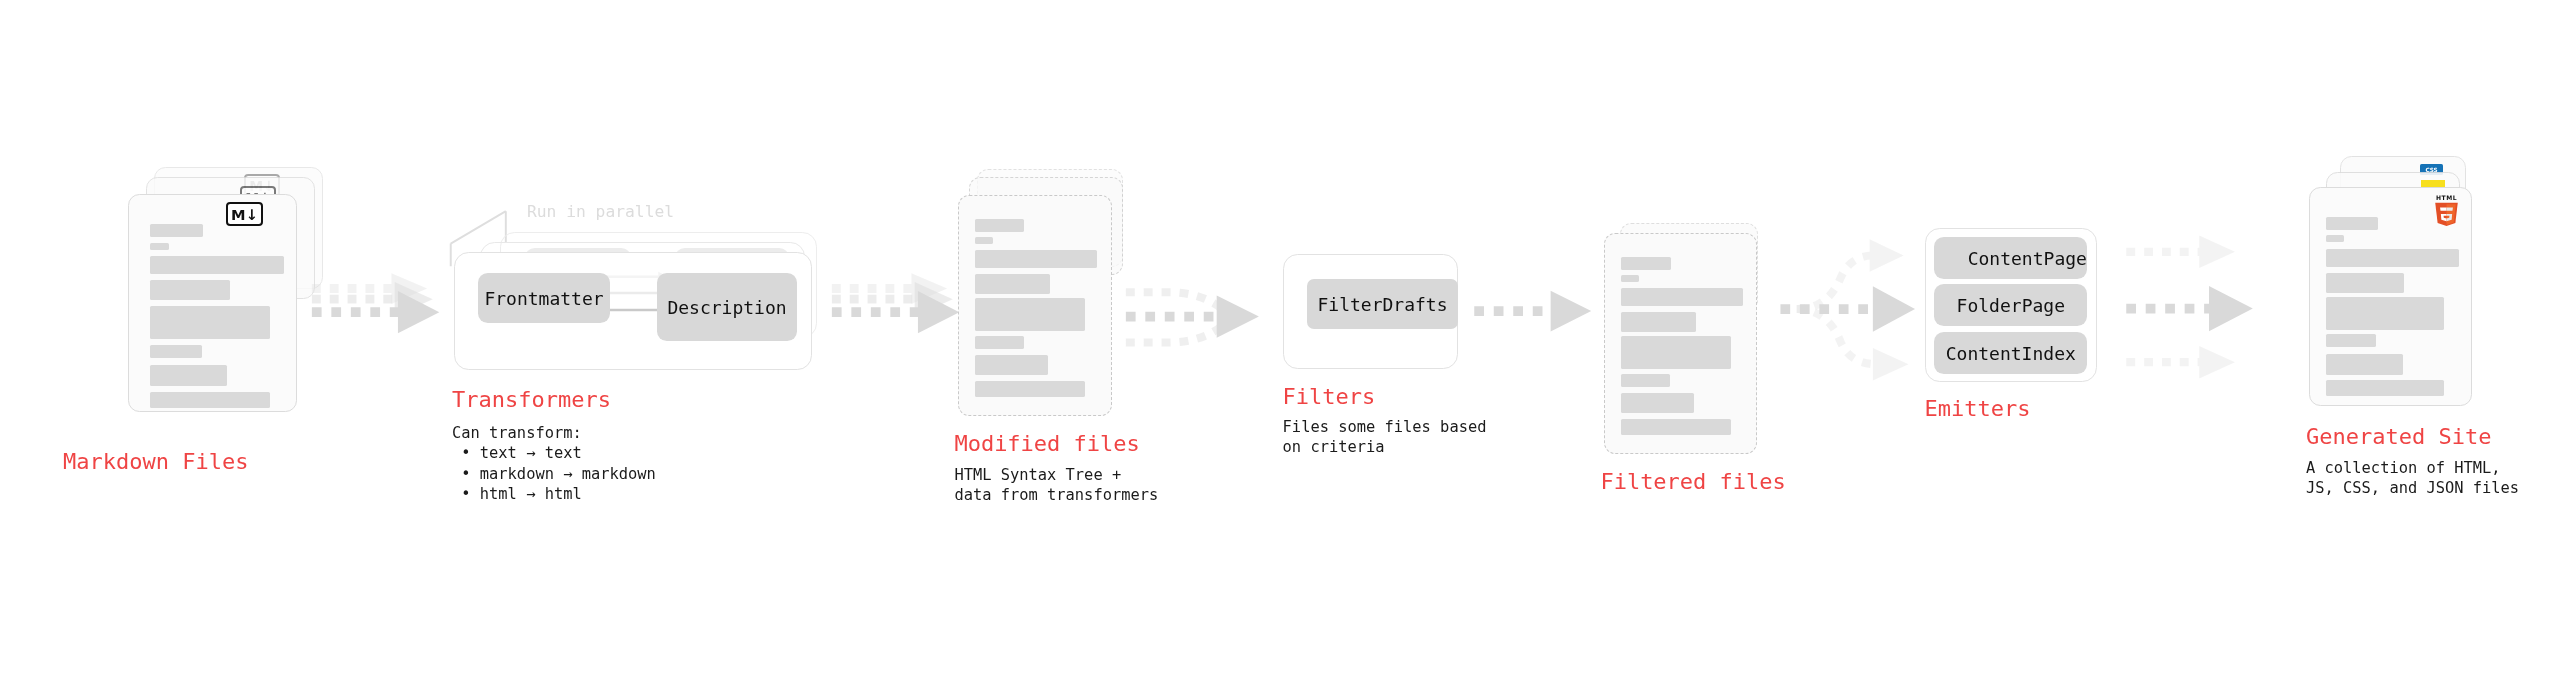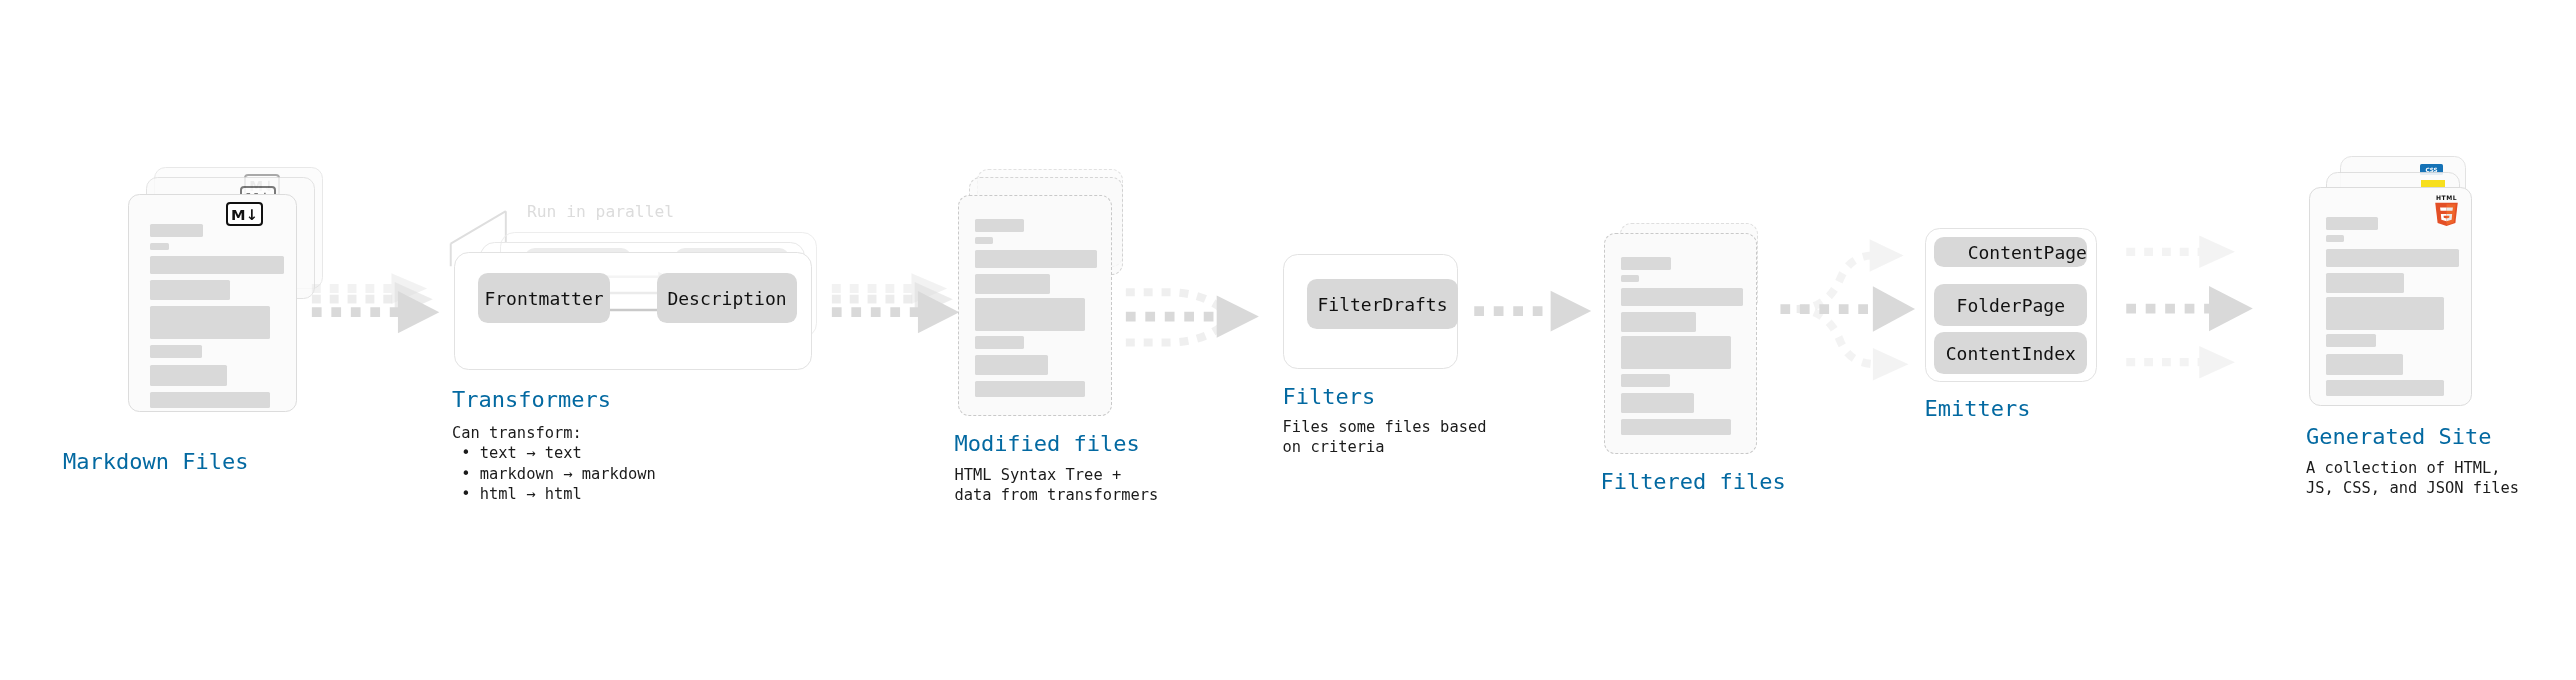--- a/index.html
+++ b/index.html
@@ -5,21 +5,21 @@
   html,body{margin:0;padding:0;background:#ffffff;}
   body{width:2576px;height:681px;overflow:hidden;
        font-family:"DejaVu Sans Mono","Liberation Mono",monospace;
        color:#0d0d0d;-webkit-font-smoothing:antialiased;}
   .stage-wrap{position:absolute;}
   .doc-stack{position:absolute;}
   .doc{position:absolute;border-radius:11.4px;box-sizing:border-box;}
   .doc.solid{background:#fbfbfb;border:1.2px solid #dcdcdc;}
   .doc.dashed{background:#fafafa;border:1.3px dashed #c9c9c9;}
   .bar{position:absolute;background:#d9d9d9;border-radius:1.6px;}
-  .caption{position:absolute;white-space:nowrap;font-size:22px;letter-spacing:0px;color:#0369a1;}
+  .caption{position:absolute;white-space:nowrap;font-size:22px;letter-spacing:0px;color:#ef4444;}
   .sub{position:absolute;font-size:15.4px;line-height:20.3px;color:#1b1b1b;white-space:pre;}
   .panel{position:absolute;box-sizing:border-box;border-radius:14.6px;background:#ffffff;border:1.3px solid #e2e2e2;}
   .panel.l1{border-color:#ededed;background:transparent;}
   .panel.l2{border-color:#e8e8e8;background:transparent;}
   .chip{position:absolute;box-sizing:border-box;background:#d8d8d8;border-radius:9.8px;
         display:flex;align-items:center;justify-content:center;font-size:18px;color:#111;white-space:nowrap;}
   .chip.f1{background:#ececec;color:transparent;}
   .chip.f2{background:#e3e3e3;color:transparent;}
   .md-badge{position:absolute;box-sizing:border-box;border:2.4px solid #111;border-radius:4.1px;
             background:#fff;display:flex;align-items:center;justify-content:center;
@@ -100,21 +100,21 @@
         <line x1="0" y1="32" x2="76" y2="32" stroke="#dcdcdc" stroke-width="3"></line>
         <polygon points="74,26 86,32 74,38" fill="#dcdcdc"></polygon>
       </g>
     <g>
         <line x1="0" y1="53" x2="78" y2="53" stroke="#c9c9c9" stroke-width="3"></line>
         <polygon points="76,46 90,53 76,60" fill="#c9c9c9"></polygon>
       </g>
   </svg>
 
   <div class="chip" style="left:55px;top:273px;width:132px;height:50px;">Frontmatter</div>
-  <div class="chip" style="left:234px;top:273px;width:140px;height:50px;">Description</div>
+  <div class="chip" style="left:234px;top:273px;width:140px;height:68px;">Description</div>
 
   <div class="caption" style="left:29px;top:387px;">Transformers</div>
   <div class="sub" style="left:29px;top:423px;">Can transform:
  • text → text
  • markdown → markdown
  • html → html</div>
 </div>
 
 <div class="arrowcell" style="left:827px;top:268px;width:138px;height:98px;">
   <svg width="138" height="98" viewBox="0 0 170 120">
@@ -163,21 +163,21 @@
     </g>
     <g>
       <line x1="6" y1="72" x2="120" y2="72" stroke="#d9d9d9" stroke-width="12" stroke-dasharray="12 12"></line>
       <polygon points="118,46 170,72 118,98" fill="#d9d9d9"></polygon>
     </g>
   </svg>
 </div>
 
 <div class="stage-wrap" style="left:1272px;top:0;width:293px;height:681px;">
   <div class="panel" style="left:10.6px;top:254px;width:175px;height:115px;"></div>
-  <div class="chip" style="left:35px;top:279px;width:151px;height:50px;">FilterDrafts</div>
+  <div class="chip" style="left:35px;top:279px;width:151px;height:50px;border-radius:7px;">FilterDrafts</div>
   <div class="caption" style="left:10.6px;top:384px;">Filters</div>
   <div class="sub" style="left:10.6px;top:417px;">Files some files based
 on criteria</div>
 </div>
 
 <div class="arrowcell" style="left:1471px;top:289px;width:130px;height:49px;">
   <svg width="130" height="49" viewBox="0 0 160 60">
     <line x1="4" y1="27" x2="100" y2="27" stroke="#d9d9d9" stroke-width="12" stroke-dasharray="12 12"></line>
     <polygon points="98,2 148,27 98,52" fill="#d9d9d9"></polygon>
   </svg>
@@ -212,21 +212,21 @@
     </g>
     <g>
       <line x1="0" y1="100" x2="118" y2="100" stroke="#d9d9d9" stroke-width="12" stroke-dasharray="12 12"></line>
       <polygon points="114,72 166,100 114,128" fill="#d9d9d9"></polygon>
     </g>
   </svg>
 </div>
 
 <div class="stage-wrap" style="left:1918px;top:0;width:325px;height:681px;">
   <div class="panel" style="left:6.5px;top:228px;width:172px;height:154px;"></div>
-  <div class="chip" style="left:16.3px;top:237px;width:153px;height:30px;padding-left:33px;">ContentPage</div>
+  <div class="chip" style="left:16.3px;top:237px;width:153px;height:42px;padding-left:33px;">ContentPage</div>
   <div class="chip" style="left:16.3px;top:284px;width:153px;height:42px;">FolderPage</div>
   <div class="chip" style="left:16.3px;top:332px;width:153px;height:42px;">ContentIndex</div>
   <div class="caption" style="left:6.5px;top:396px;">Emitters</div>
 </div>
 
 <div class="arrowcell" style="left:2121px;top:234px;width:163px;height:146px;">
   <svg width="163" height="146" viewBox="0 0 200 180">
     <g opacity=".38">
       <line x1="6" y1="22" x2="100" y2="22" stroke="#e1e1e1" stroke-width="10" stroke-dasharray="11 11"></line>
       <polygon points="96,2 140,22 96,42" fill="#e1e1e1"></polygon>

